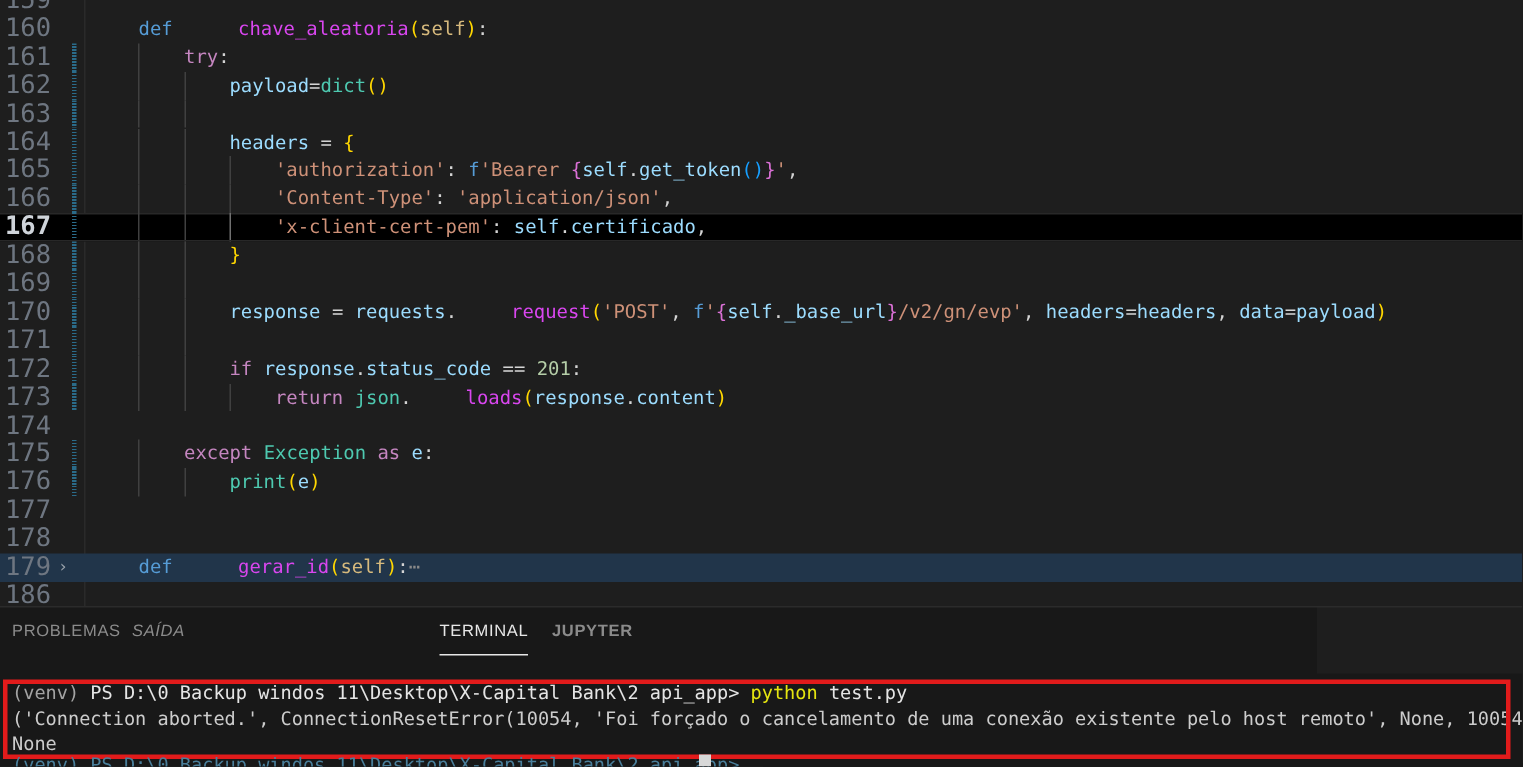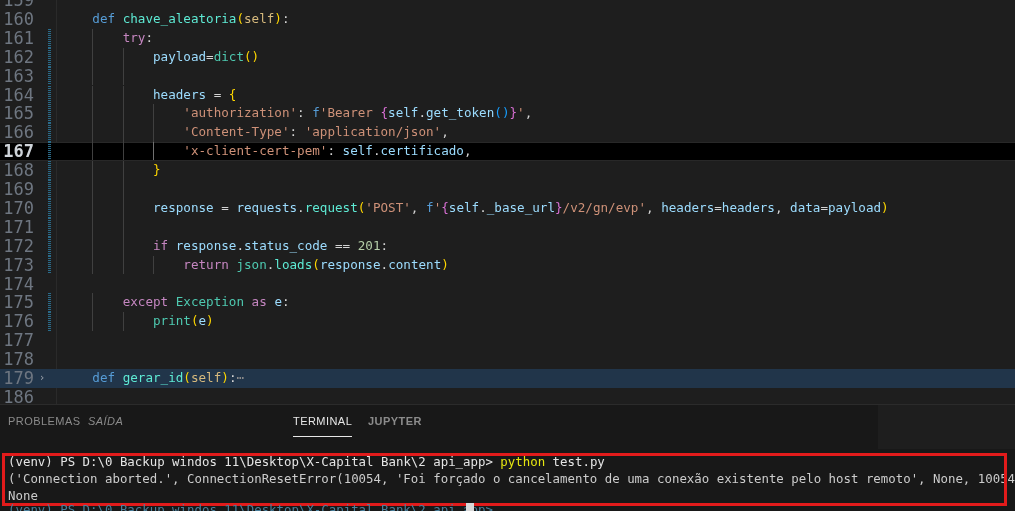--- a/index.html
+++ b/index.html
@@ -43,21 +43,21 @@
 
   
   .ig{position:absolute;top:0;width:1px;height:18.9px;background:#404040;}
   .ig.act{background:#707070;}
   .sq{position:absolute;left:0;top:0;width:3px;height:18.9px;
       background:repeating-linear-gradient(180deg,#2a6b8a 0 1px,transparent 1px 2px);}
 
   
   .kw{color:#c586c0;}
   .kw2{color:#569cd6;}
-  .fn{color:#5eead4;}
+  .fn{color:#d946ef;margin-left:36px;}
   .cls{color:#4ec9b0;}
   .var{color:#9cdcfe;}
   .str{color:#ce9178;}
   .num{color:#b5cea8;}
   .op{color:#d4d4d4;}
   .br1{color:#ffd700;}
   .br2{color:#da70d6;}
   .br3{color:#179fff;}
   .self{color:#d7ba7d;}
   .dots{color:#8a8a8a;}
@@ -89,21 +89,21 @@
   }
   #redbox{
     position:absolute;left:2px;top:4px;width:1005px;height:53px;
     border:3px solid #e21b1b;box-sizing:border-box;pointer-events:none;
   }
   .tline{
     position:absolute;left:8px;height:17px;line-height:17px;
     font-size:12.4px;white-space:pre;color:#cccccc;
     font-family:"DejaVu Sans Mono","Liberation Mono",monospace;
   }
-  .t-green{color:#e5e5e5;}
+  .t-green{color:#a3a3a3;}
   .t-yellow{color:#e5e510;}
   .t-white{color:#e5e5e5;text-align:center;}
   .t-grey{color:#cccccc;}
   #cursor{
     position:absolute;left:466px;top:503px;width:8px;height:8px;background:#d8d8d8;
   }
   #bottomline{
     position:absolute;left:8px;top:504px;height:9px;overflow:hidden;
     font-size:12.4px;line-height:12px;color:#4a7f9b;white-space:pre;
     font-family:"DejaVu Sans Mono","Liberation Mono",monospace;

